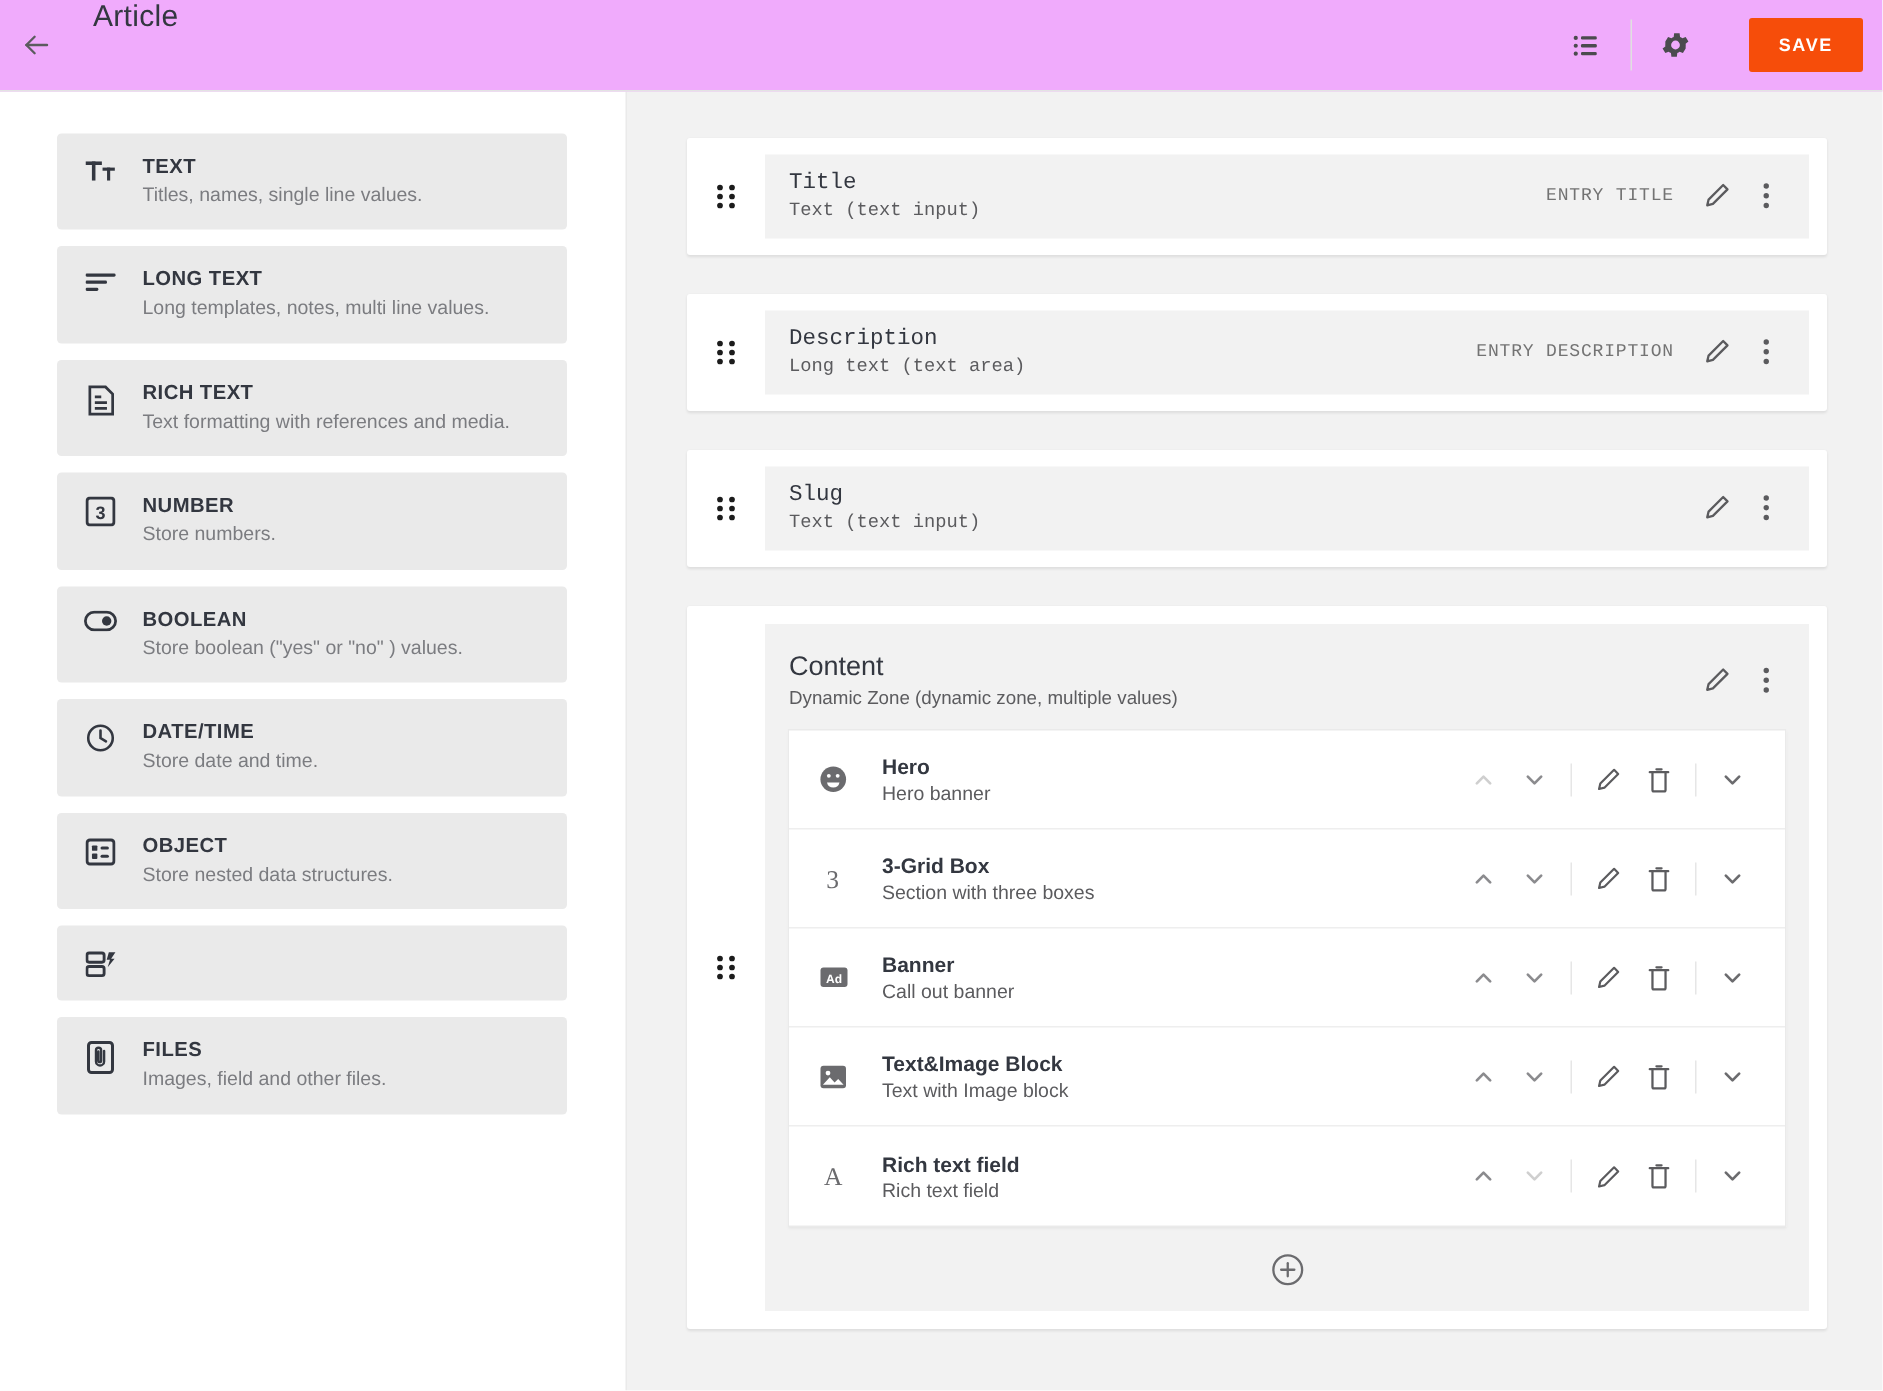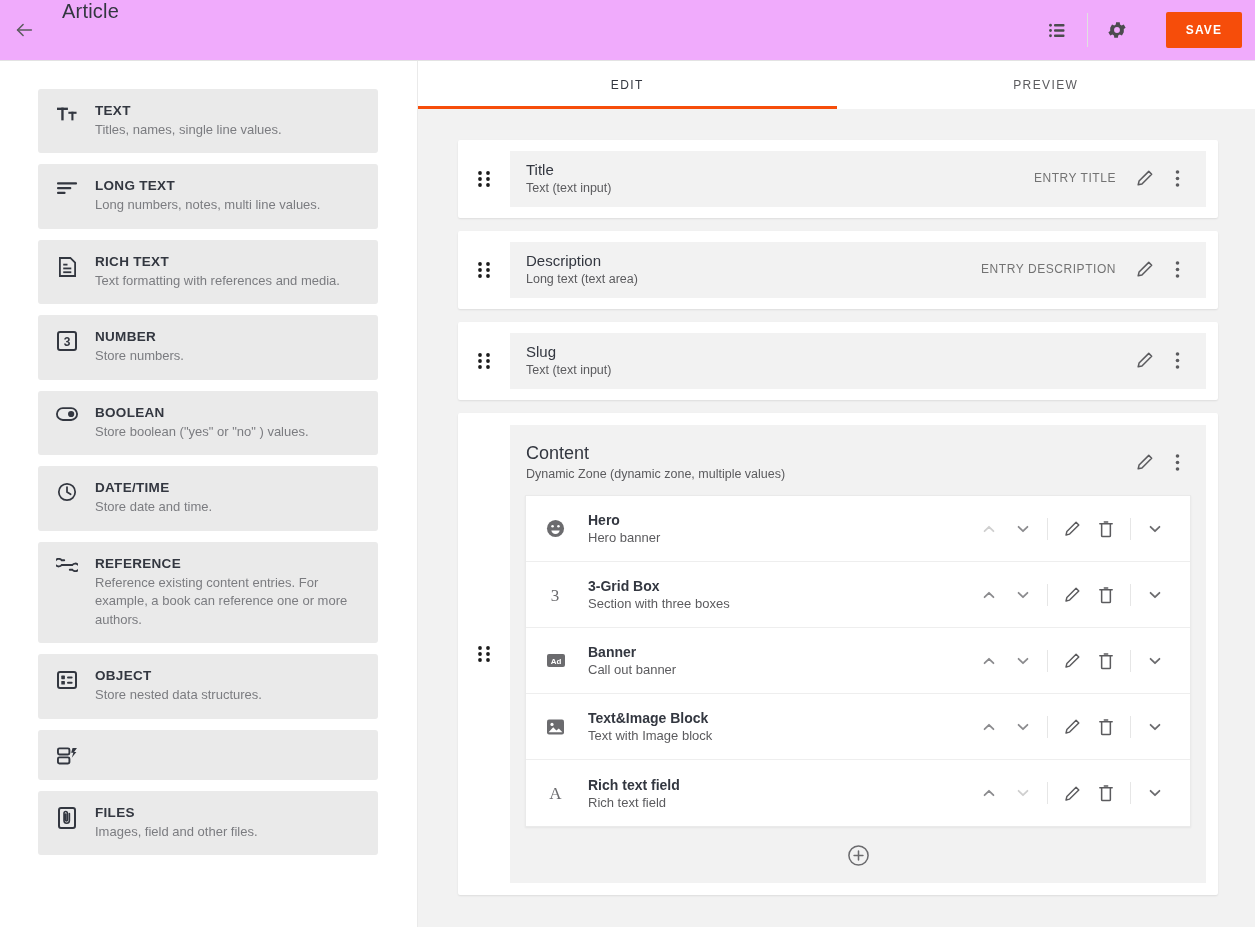--- a/index.html
+++ b/index.html
@@ -87,21 +87,22 @@
     height: 3px; background: #f64d0a;
   }
   .scroll-area { flex: 1; overflow: hidden; padding: 31px 37px 0 40px; }
 
   
   .field-card {
     background: #ffffff; border-radius: 2px;
     box-shadow: 0 1px 2px rgba(0,0,0,.09);
     display: flex; 
     padding: 11px 12px 11px 0;
-    margin-bottom: 13px;
+    margin-bottom: 26px;
+    font-family: Liberation Mono, monospace;
   }
   .drag-handle {
     width: 52px; flex-shrink: 0;
     display: flex; align-items: center; justify-content: center;
     cursor: grab;
   }
   .field-inner {
     flex: 1; background: #f2f2f2;
     display: flex; align-items: center;
     padding: 9px 14px 11px 16px; min-height: 56px;
@@ -208,21 +209,21 @@
       <div class="type-item">
         <div class="type-icon">
           <svg class="ico" width="21" height="16" viewBox="0 0 22 16" fill="#333740">
             <rect x="0" y="2" width="21" height="2.3" rx="1"></rect>
               <rect x="0" y="7" width="15" height="2.3" rx="1"></rect>
               <rect x="0" y="12" width="9" height="2.3" rx="1"></rect>
           </svg>
         </div>
         <div>
           <div class="type-label">LONG TEXT</div>
-          <div class="type-desc">Long numbers, notes, multi line values.</div>
+          <div class="type-desc">Long templates, notes, multi line values.</div>
         </div>
       </div>
 
       <div class="type-item">
         <div class="type-icon">
           <svg class="ico" width="19" height="22" viewBox="0 0 20 23" fill="none" stroke="#333740" stroke-width="1.9">
             <path d="M2 2h11l5 5v14H2z"></path>
               <line x1="5.5" y1="9" x2="10" y2="9"></line>
               <line x1="5.5" y1="13" x2="14" y2="13"></line>
               <line x1="5.5" y1="17" x2="14" y2="17"></line>
@@ -266,33 +267,20 @@
             <circle cx="11" cy="11" r="9"></circle>
               <polyline points="11,5.5 11,11 15,13.5" stroke-linecap="round"></polyline>
           </svg>
         </div>
         <div>
           <div class="type-label">DATE/TIME</div>
           <div class="type-desc">Store date and time.</div>
         </div>
       </div>
 
-      <div class="type-item">
-        <div class="type-icon">
-          <svg class="ico" width="22" height="14" viewBox="0 0 24 15" fill="none" stroke="#333740" stroke-width="2" stroke-linecap="round">
-            <path d="M10 7.5H6.2a4.2 4.2 0 1 1 0-5.2H9"></path>
-            <path d="M14 7.5h3.8a4.2 4.2 0 1 1 0 5.2H15"></path>
-            <line x1="8" y1="7.5" x2="16" y2="7.5"></line>
-          </svg>
-        </div>
-        <div>
-          <div class="type-label">REFERENCE</div>
-          <div class="type-desc">Reference existing content entries. For example, a book can reference one or more authors.</div>
-        </div>
-      </div>
 
       <div class="type-item">
         <div class="type-icon">
           <svg class="ico" width="20" height="20" viewBox="0 0 20 20">
             <rect x="1" y="2" width="18" height="16" rx="2" fill="none" stroke="#333740" stroke-width="2"></rect>
             <rect x="4.3" y="5.6" width="3.6" height="3.6" rx=".6" fill="#333740"></rect>
             <rect x="4.3" y="11" width="3.6" height="3.6" rx=".6" fill="#333740"></rect>
             <rect x="10" y="6.4" width="5.6" height="2" rx="1" fill="#333740"></rect>
             <rect x="10" y="11.8" width="5.6" height="2" rx="1" fill="#333740"></rect>
           </svg>
@@ -324,24 +312,20 @@
           <div class="type-label">FILES</div>
           <div class="type-desc">Images, field and other files.</div>
         </div>
       </div>
 
     </div>
   </div>
 
   <div class="right-panel">
 
-    <div class="tabs">
-      <div class="tab active">EDIT</div>
-      <div class="tab">PREVIEW</div>
-    </div>
 
     <div class="scroll-area">
 
       <div class="field-card">
         <div class="drag-handle">
           <svg class="ico" width="14" height="20" viewBox="0 0 14 20" fill="#1c1c1c">
             <circle cx="3" cy="4" r="1.9"></circle>
               <circle cx="11" cy="4" r="1.9"></circle>
             <circle cx="3" cy="10" r="1.9"></circle>
               <circle cx="11" cy="10" r="1.9"></circle>

